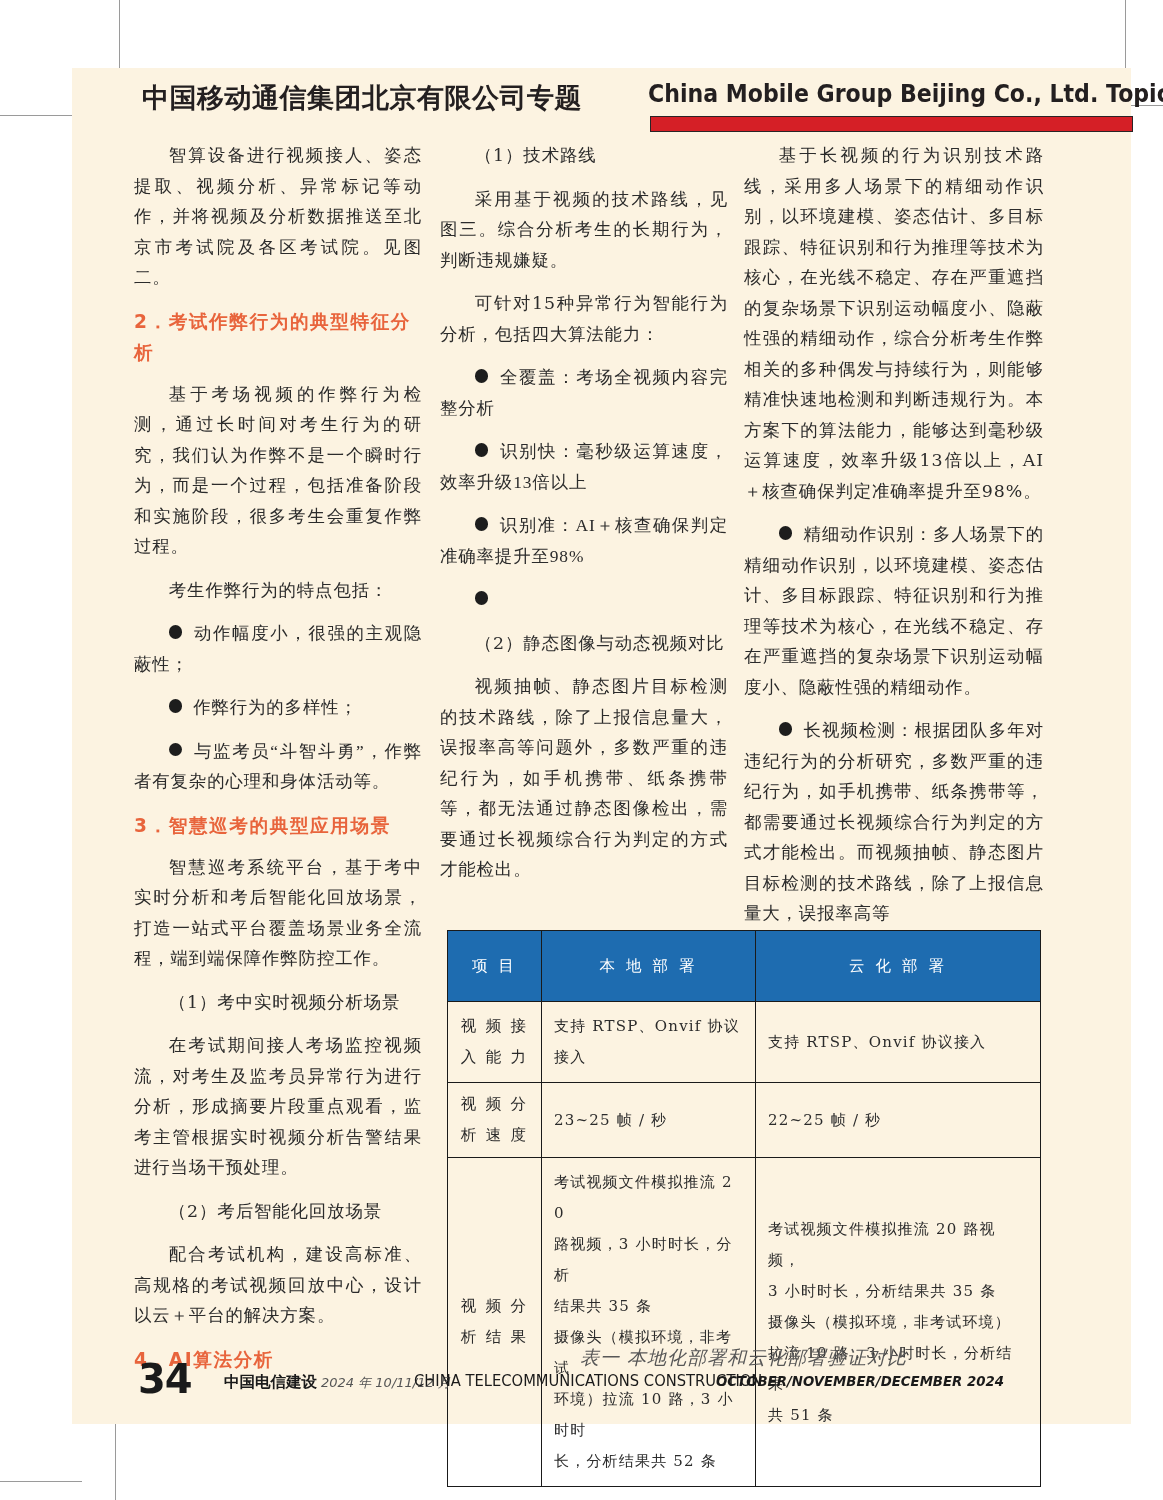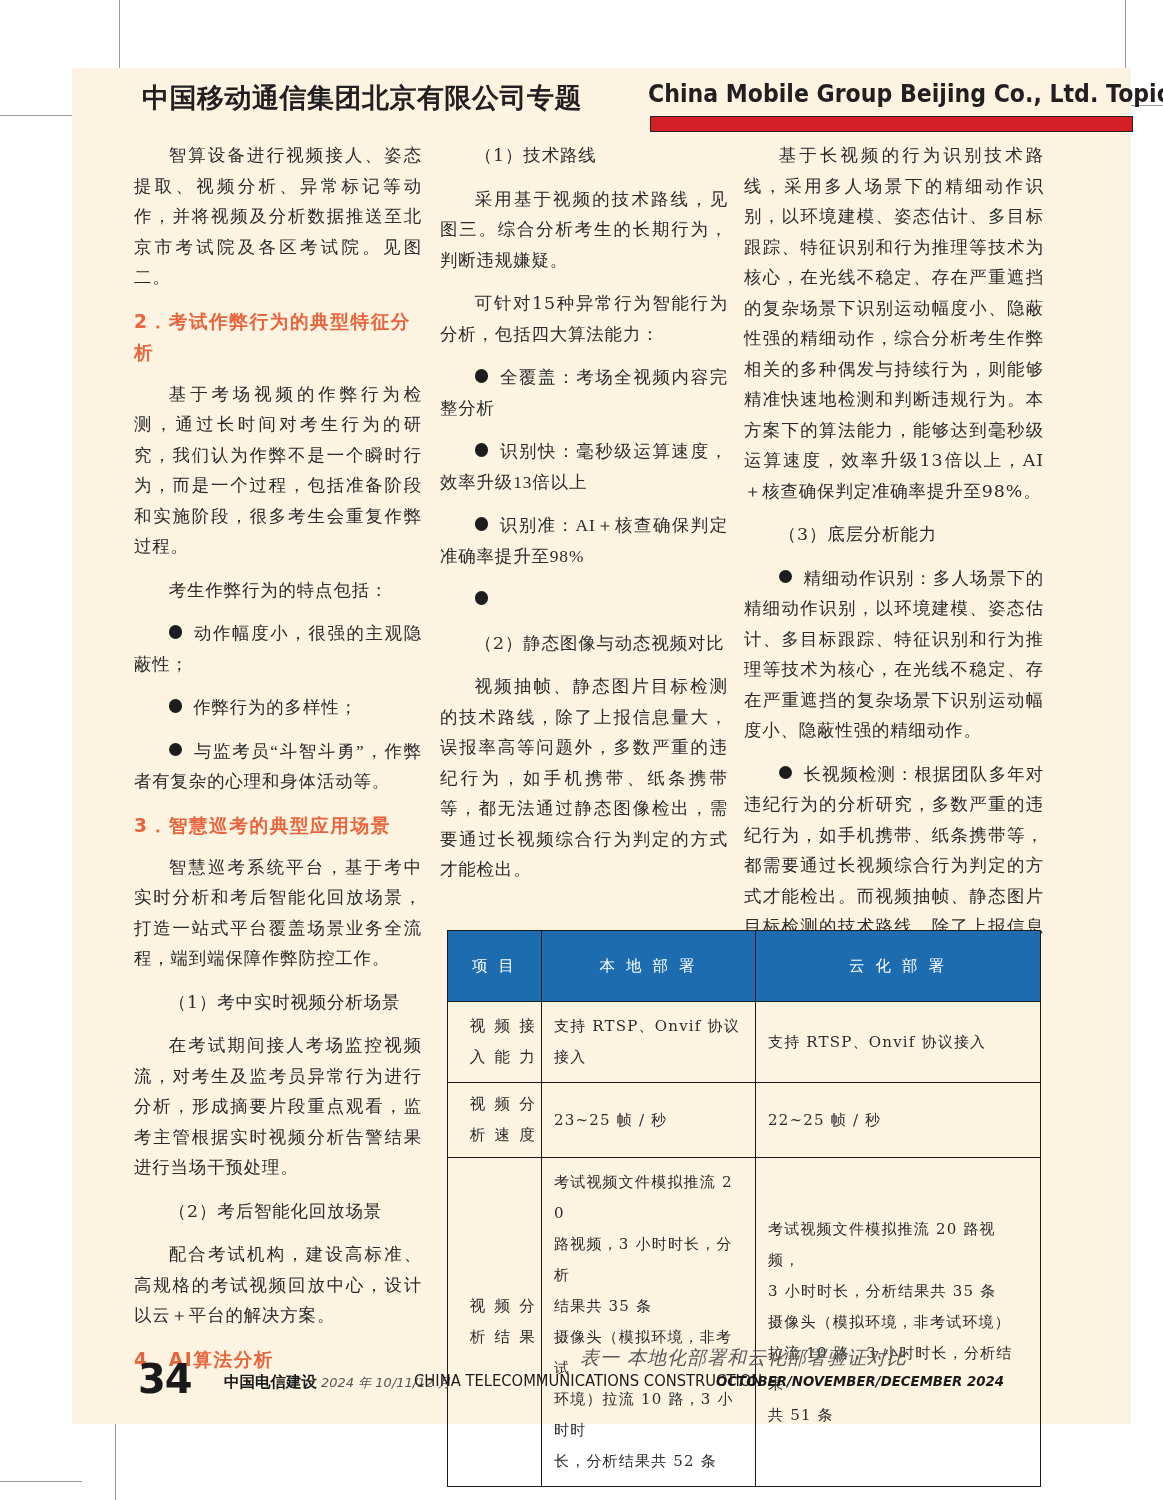--- a/index.html
+++ b/index.html
@@ -137,21 +137,21 @@
     background: #1e6cb0;
     color: #ffffff;
     font-family: "DejaVu Serif", "Liberation Serif", serif;
     font-weight: normal;
     font-size: 15.5px;
     letter-spacing: 3px;
     height: 42px;
     text-align: center;
   }
   #deploy-table td.rowlabel {
-    text-align: right;
+    text-align: center;
     font-family: "DejaVu Serif", "Liberation Serif", serif;
     font-size: 15.5px;
     line-height: 31px;
     letter-spacing: 2.2px;
     color: #2b2b2b;
     padding: 6px 4px;
   }
   #deploy-table td.cell {
     text-align: left;
     font-family: "DejaVu Serif", "Liberation Serif", serif;
@@ -287,21 +287,20 @@
     <p class="bullet"><span class="dot"></span><span>识别快：毫秒级运算速度，效率升级13倍以上</span></p>
     <p class="bullet"><span class="dot"></span><span>识别准：AI＋核查确保判定准确率提升至98%</span></p>
     <p class="bullet"><span class="dot"></span></p>
 
     <p class="body">（2）静态图像与动态视频对比</p>
     <p class="body">视频抽帧、静态图片目标检测的技术路线，除了上报信息量大，误报率高等问题外，多数严重的违纪行为，如手机携带、纸条携带等，都无法通过静态图像检出，需要通过长视频综合行为判定的方式才能检出。</p>
   </div>
 
   <div class="col" id="col-3">
     <p class="body">基于长视频的行为识别技术路线，采用多人场景下的精细动作识别，以环境建模、姿态估计、多目标跟踪、特征识别和行为推理等技术为核心，在光线不稳定、存在严重遮挡的复杂场景下识别运动幅度小、隐蔽性强的精细动作，综合分析考生作弊相关的多种偶发与持续行为，则能够精准快速地检测和判断违规行为。本方案下的算法能力，能够达到毫秒级运算速度，效率升级13倍以上，AI＋核查确保判定准确率提升至98%。</p>
-    <p class="body">（3）底层分析能力</p>
 
     <p class="bullet"><span class="dot"></span><span>精细动作识别：多人场景下的精细动作识别，以环境建模、姿态估计、多目标跟踪、特征识别和行为推理等技术为核心，在光线不稳定、存在严重遮挡的复杂场景下识别运动幅度小、隐蔽性强的精细动作。</span></p>
     <p class="bullet"><span class="dot"></span><span>长视频检测：根据团队多年对违纪行为的分析研究，多数严重的违纪行为，如手机携带、纸条携带等，都需要通过长视频综合行为判定的方式才能检出。而视频抽帧、静态图片目标检测的技术路线，除了上报信息量大，误报率高等</span></p>
   </div>
 
   <table id="deploy-table">
     <colgroup>
       <col class="col-item">
         <col class="col-local">
         <col class="col-cloud">

